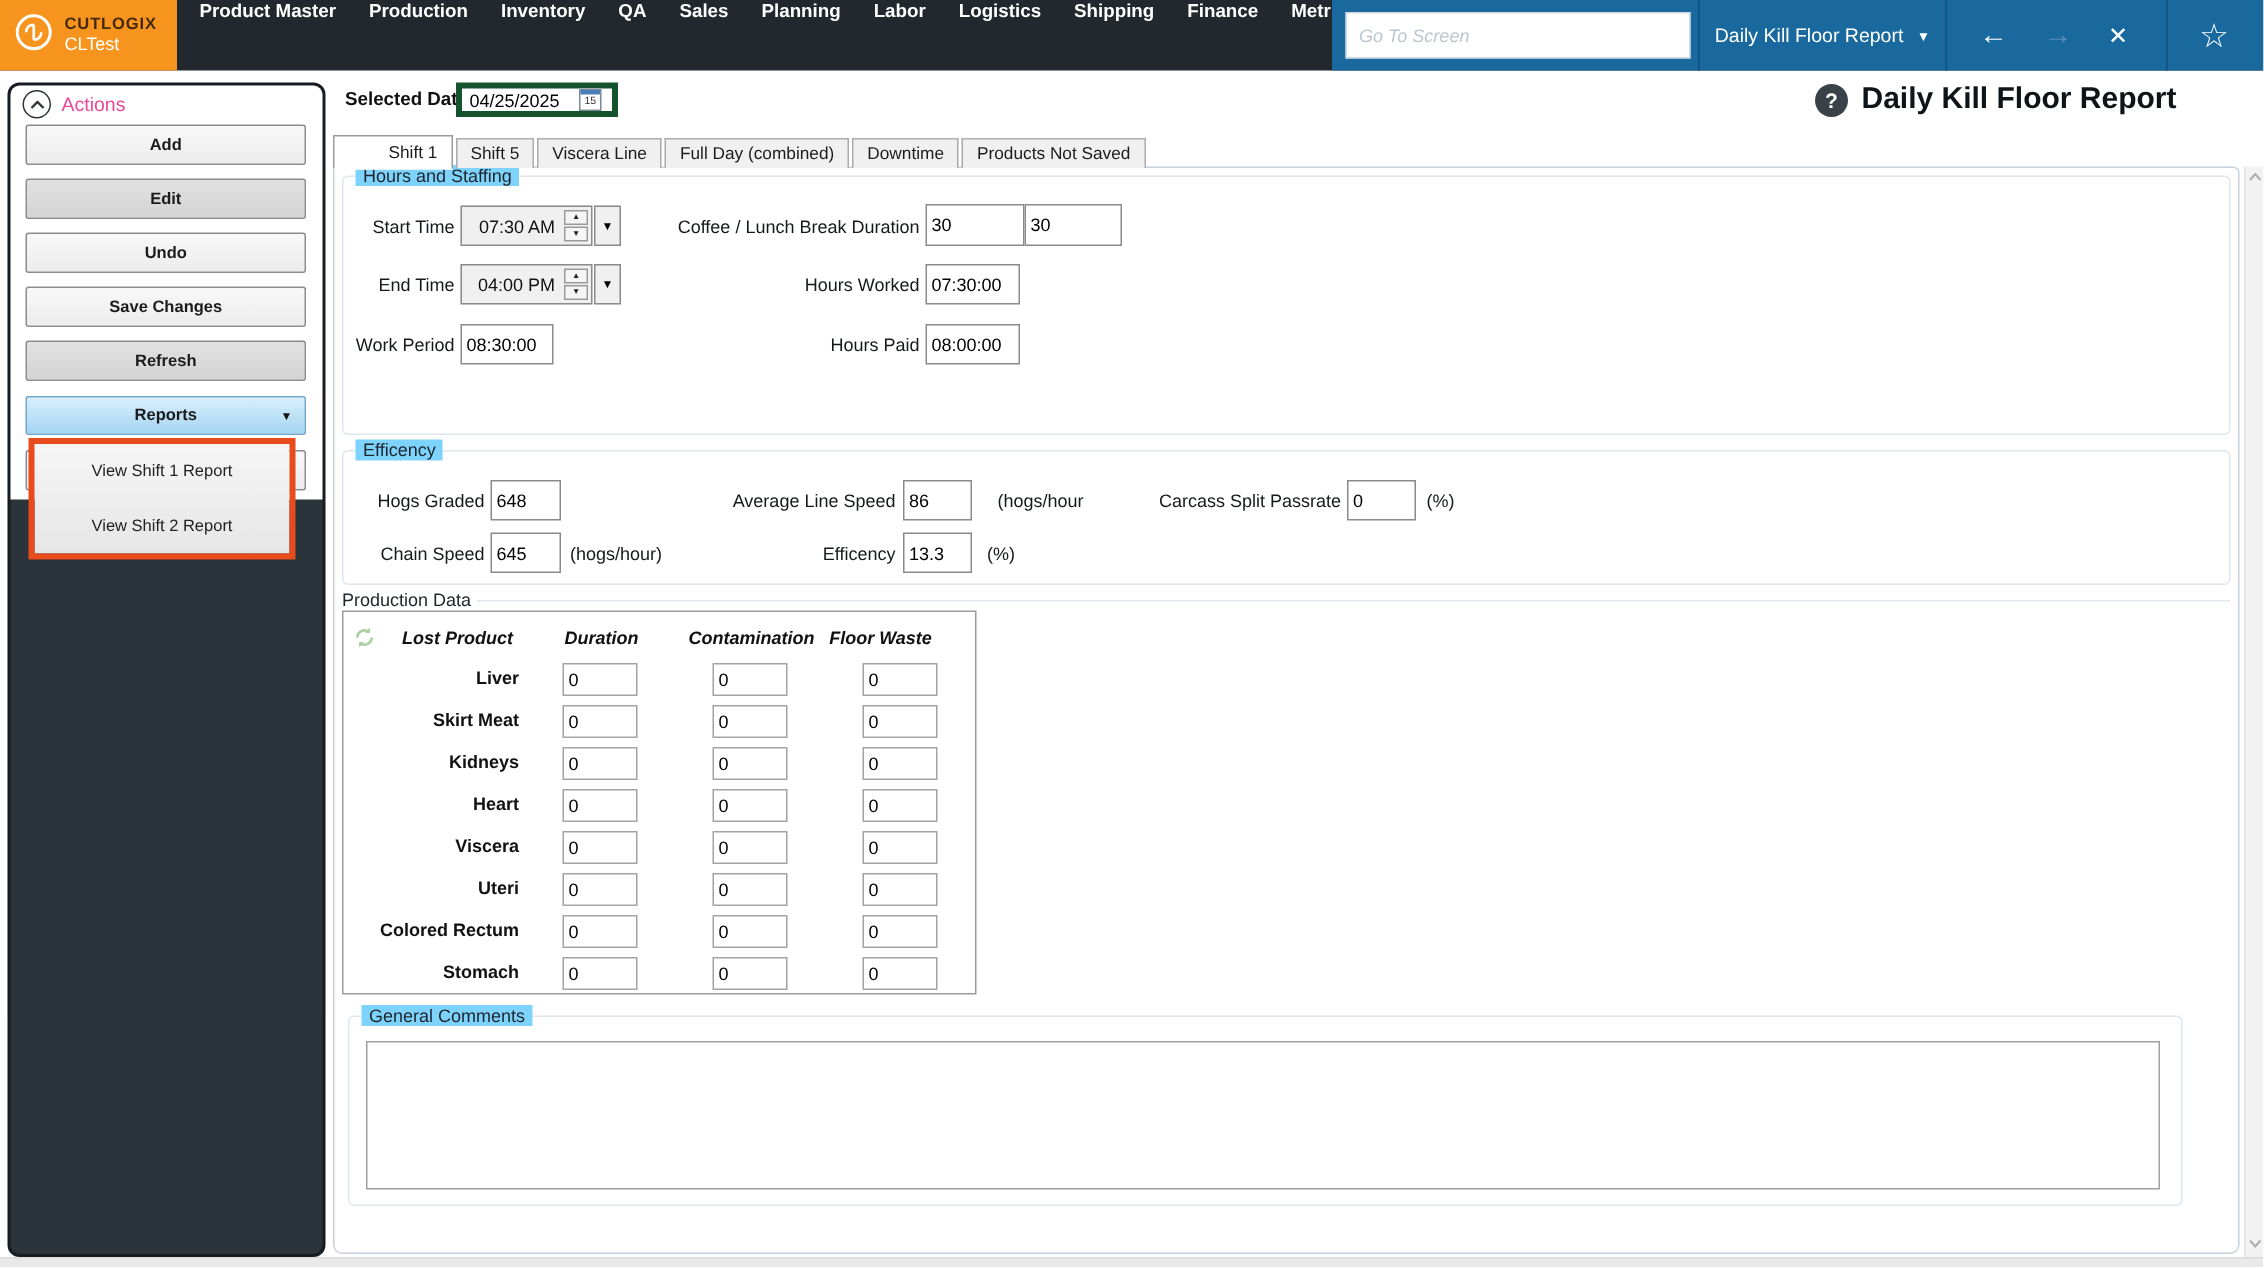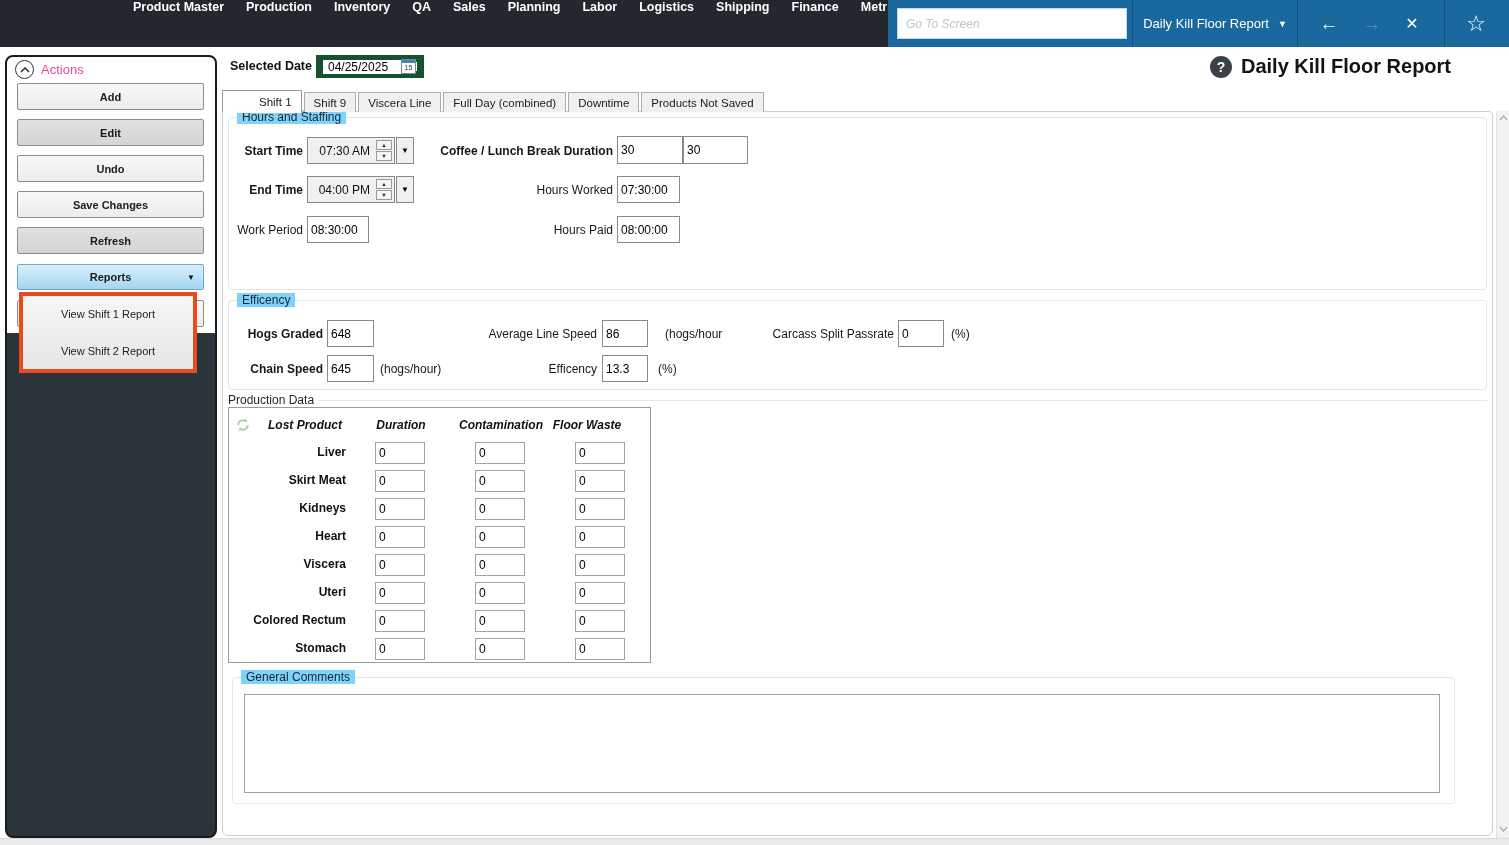--- a/index.html
+++ b/index.html
@@ -43,21 +43,21 @@
   .act-btn.gray { background:linear-gradient(#E1E1E1,#D4D4D4); }
   .act-btn.blue { background:linear-gradient(#D9EFFC,#A4D5F2); border-color:#6FA7CE; }
   .act-btn .dd-caret { position:absolute; right:8px; font-size:8px; color:#111; }
   .reports-menu { position:absolute; left:19px; top:292px; width:178px; height:81px;
                   background:linear-gradient(#F6F6F6,#E6E6E6); display:flex; flex-direction:column; z-index:5; }
   .reports-item { flex:1; display:flex; align-items:center; justify-content:center; font-size:11px;
                   color:#222; cursor:pointer; }
 
   
   .sel-date-label { position:absolute; left:230px; top:59px; font-size:12.5px; font-weight:bold; color:#111; }
-  .datebox { position:absolute; left:316px; top:55px; width:108px; height:23px; border:7px solid #14532d;
+  .datebox { position:absolute; left:304px; top:55px; width:108px; height:23px; border:4px solid #14532d;
              background:#fff; display:flex; align-items:center; }
   .datebox input { border:none; outline:none; width:78px; font-size:12px; padding-left:5px; font-family:inherit; }
   .cal-icon { width:15px; height:15px; border:1px solid #7A8A99; background:#fff; position:relative; cursor:pointer; }
   .cal-icon .cal-top { position:absolute; left:0; top:0; right:0; height:3px; background:#4B7DB8; }
   .cal-icon .cal-num { position:absolute; left:0; right:0; top:4px; text-align:center; font-size:7px; color:#333; }
   .page-title-wrap { position:absolute; left:1210px; top:55px; display:flex; align-items:center; gap:9px; }
   .help-circ { width:22px; height:22px; border-radius:50%; background:#3A4149; color:#fff; font-weight:bold;
                font-size:14px; display:flex; align-items:center; justify-content:center; }
   .page-title { font-size:20px; font-weight:bold; color:#0F1418; white-space:nowrap; }
 
@@ -66,21 +66,21 @@
   .tab { height:20px; background:#F0F0F0; border:1px solid #ACACAC; border-bottom:none; padding:0 9px;
          font-size:11.5px; color:#1B1B1B; display:flex; align-items:center; cursor:pointer; white-space:nowrap; }
   .tab.active { height:23px; background:#fff; border-color:#9B9B9B; margin-bottom:-1px; border-bottom:1px solid #fff;padding-left:36px; }
   .main-panel { position:absolute; left:222px; top:111px; width:1271px; height:725px; background:#fff;
                 border:1px solid #C6D1DB; border-radius:0 4px 6px 6px; }
 
   
   .group { position:absolute; border:1px solid #DFE7EE; border-radius:4px; background:#fff; }
   .legend { position:absolute; top:-8px; left:8px; background:#7dd3fc; padding:0 5px; font-size:12px; color:#1E242B; white-space:nowrap; }
   .lbl { position:absolute; font-size:12px; color:#16191C; text-align:right; white-space:nowrap; }
-  .lbl.b { font-weight:bold; }
+  .lbl.b { font-weight:normal; }
   .unit { position:absolute; font-size:12px; color:#16191C; white-space:nowrap; }
   .tb { position:absolute; border:1px solid #8A8A8A; background:#fff; font-size:12px; padding:2px 3px;
         font-family:inherit; outline:none; }
   .timebox { position:absolute; width:88px; height:27px; border:1px solid #8A8A8A; background:#F0F0F0;
              font-size:12px; color:#111;text-align:center; }
   .timebox .tval { position:absolute; right:24px; top:6px; }
   .spin { position:absolute; right:2px; top:2px; width:16px; height:21px; display:flex; flex-direction:column; gap:1px; }
   .spin-btn { flex:1; border:1px solid #9A9A9A; background:#F5F5F5; font-size:5.5px; display:flex;
               align-items:center; justify-content:center; color:#222; cursor:pointer; }
   .timecaret { position:absolute; width:18px; height:27px; border:1px solid #8A8A8A; background:#F0F0F0;
@@ -105,20 +105,32 @@
   .vscroll { position:absolute; left:1496px; top:111px; width:13px; height:727px; background:#F2F2F2; border-left:1px solid #E2E2E2; }
   .vscroll svg { position:absolute; left:2px; }
   .hscroll { position:absolute; left:0; top:838px; width:1509px; height:7px; background:#E9E9E9; border-top:1px solid #DCDCDC; }
 </style>
 </head>
 <body>
 
 <div class="canvas">
 
   <div class="topbar">
+    <div class="logo">
+      <span>
+        <svg width="27" height="27" viewBox="0 0 27 27">
+          <circle cx="13.5" cy="13.5" r="11" fill="none" stroke="#fff" stroke-width="2"></circle>
+          <path d="M8.5 13.5c0-3 2-5 5-5 M13.5 18.5c3 0 5-2 5-5 M13.5 8.5v10" fill="none" stroke="#fff" stroke-width="1.8"></path>
+        </svg>
+      </span>
+      <span class="logo-text">
+        <span class="brand">CUTLOGIX</span>
+        <span class="env">CLTest</span>
+      </span>
+    </div>
     <div class="menu">
       <span class="menu-item">Product Master</span>
       <span class="menu-item">Production</span>
       <span class="menu-item">Inventory</span>
       <span class="menu-item">QA</span>
       <span class="menu-item">Sales</span>
       <span class="menu-item">Planning</span>
       <span class="menu-item">Labor</span>
       <span class="menu-item">Logistics</span>
       <span class="menu-item">Shipping</span>
@@ -176,21 +188,21 @@
     </span>
   </div>
   <div class="page-title-wrap">
     <span class="help-circ">?</span>
     <span class="page-title">Daily Kill Floor Report</span>
   </div>
 
   <div class="main-panel"></div>
   <div class="tabs">
     <div class="tab active">Shift 1</div>
-    <div class="tab">Shift 9</div>
+    <div class="tab">Shift 5</div>
     <div class="tab">Viscera Line</div>
     <div class="tab">Full Day (combined)</div>
     <div class="tab">Downtime</div>
     <div class="tab">Products Not Saved</div>
   </div>
 
   <div class="group" style="left:228px;top:117px;width:1259px;height:173px">
     <span class="legend">Hours and Staffing</span>
   </div>
   <span class="lbl b" style="left:228px;top:144px;width:75px">Start Time</span>

